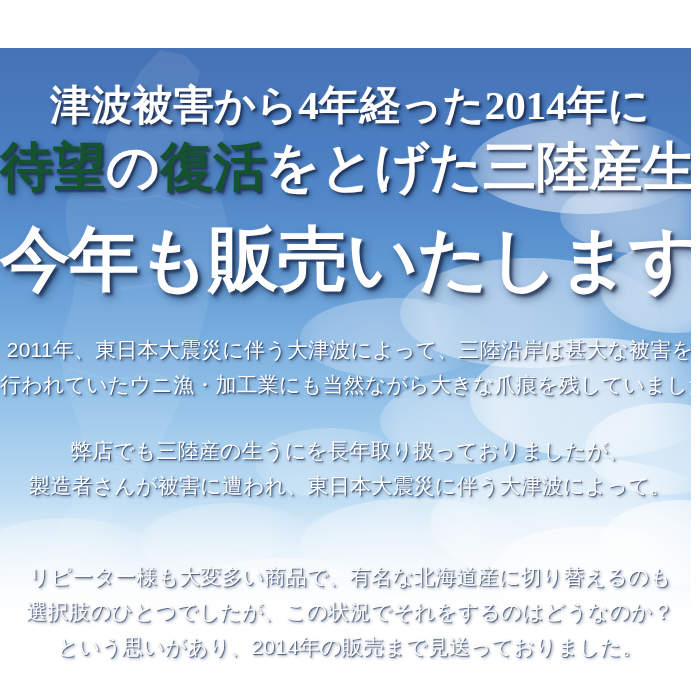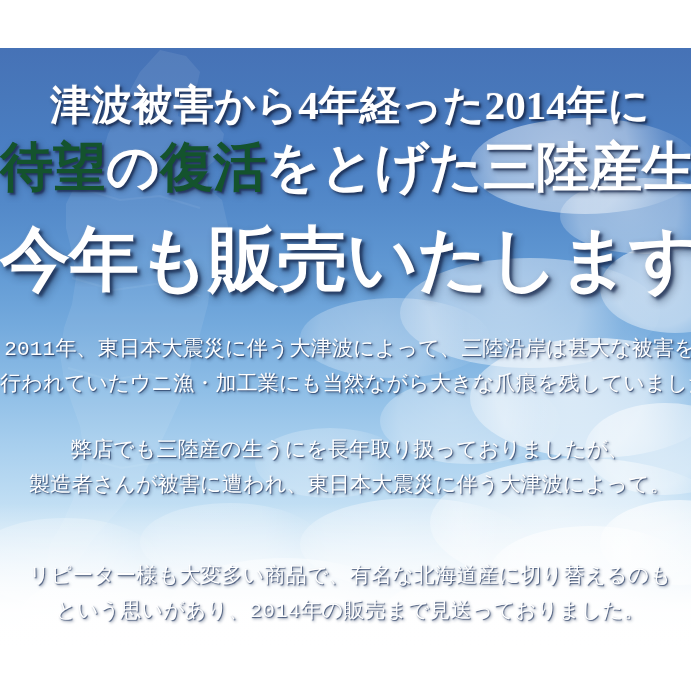--- a/index.html
+++ b/index.html
@@ -130,21 +130,21 @@
   #line3 .bang {
     font-style: italic;
     font-size: 62px;
   }
 
   .para {
     position: absolute;
     width: 700px;
     text-align: center;
     color: #ffffff;
-    font-family: Liberation Mono, monospace;
+    font-family: Liberation Sans, sans-serif;
     font-weight: 400;
     font-size: 21px;
     line-height: 35px;
     letter-spacing: 0.2px;
     text-shadow:
        1px 1px 1px rgba(35,55,95,0.78),
        2px 2px 3px rgba(20,40,80,0.45);
   }
   .para div { white-space: nowrap; }
 
@@ -211,17 +211,18 @@
       <div>行われていたウニ漁・加工業にも当然ながら大きな爪痕を残していました。</div>
     </div>
 
     <div class="para" id="para2">
       <div>弊店でも三陸産の生うにを長年取り扱っておりましたが、</div>
       <div>製造者さんが被害に遭われ、東日本大震災に伴う大津波によって。</div>
     </div>
 
     <div class="para" id="para3">
       <div>リピーター様も大変多い商品で、有名な北海道産に切り替えるのも</div>
+      <div>選択肢のひとつでしたが、この状況でそれをするのはどうなのか？</div>
       <div>という思いがあり、2014年の販売まで見送っておりました。</div>
     </div>
 
   </div>
 </div>
 
 </body></html>

